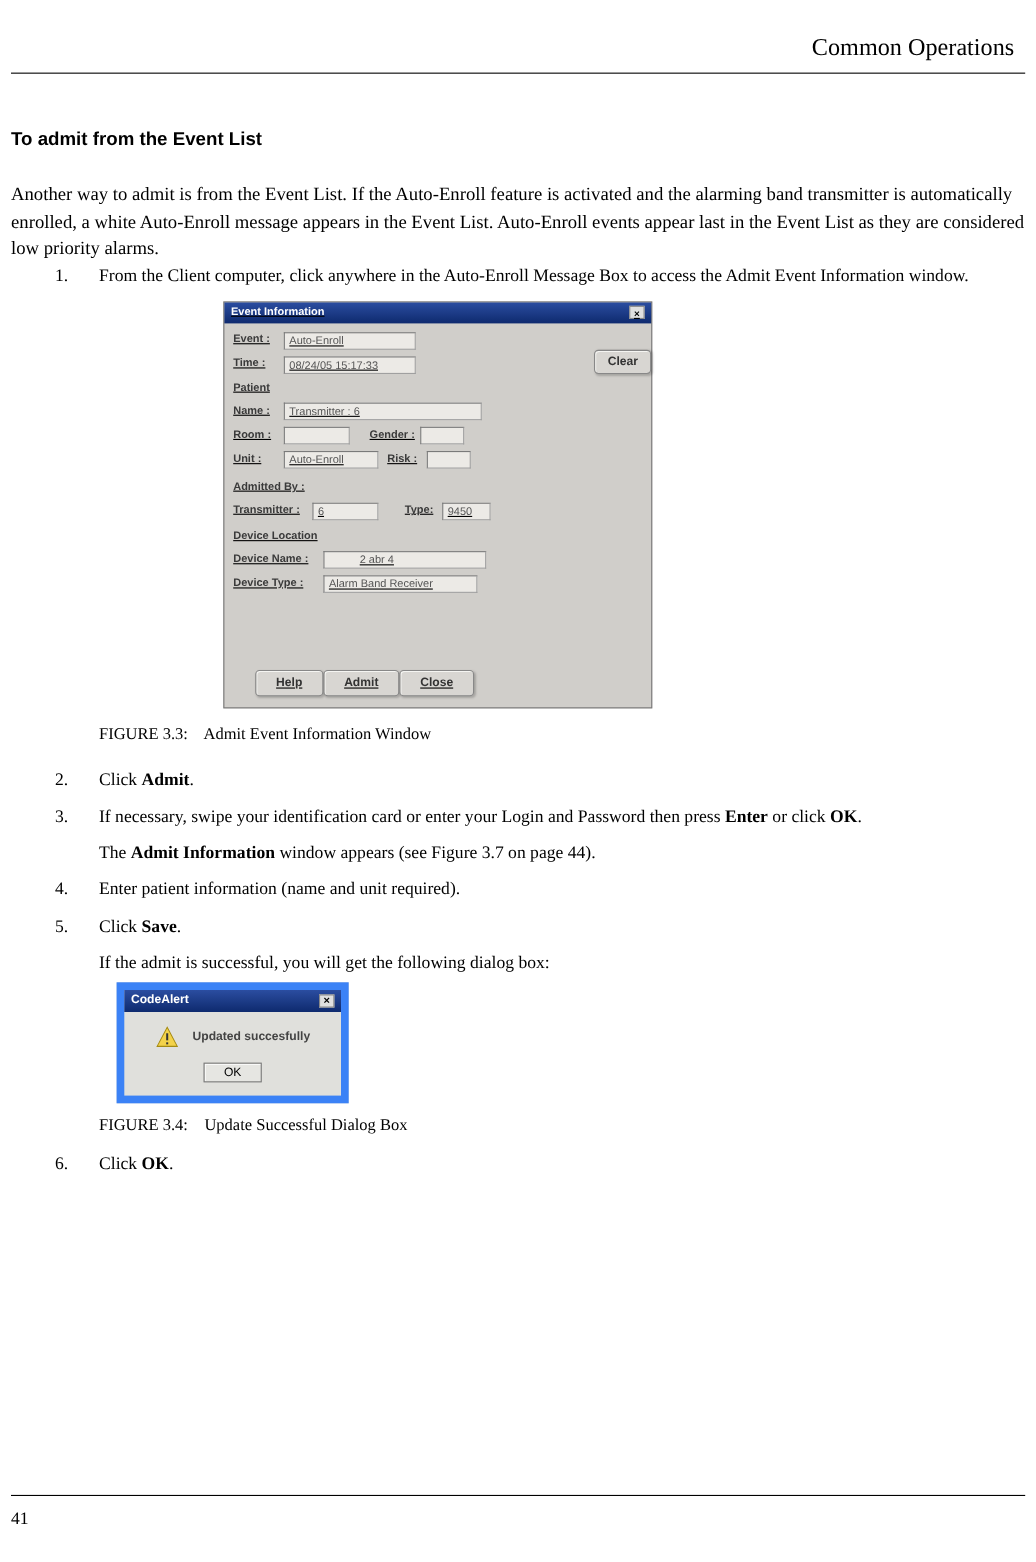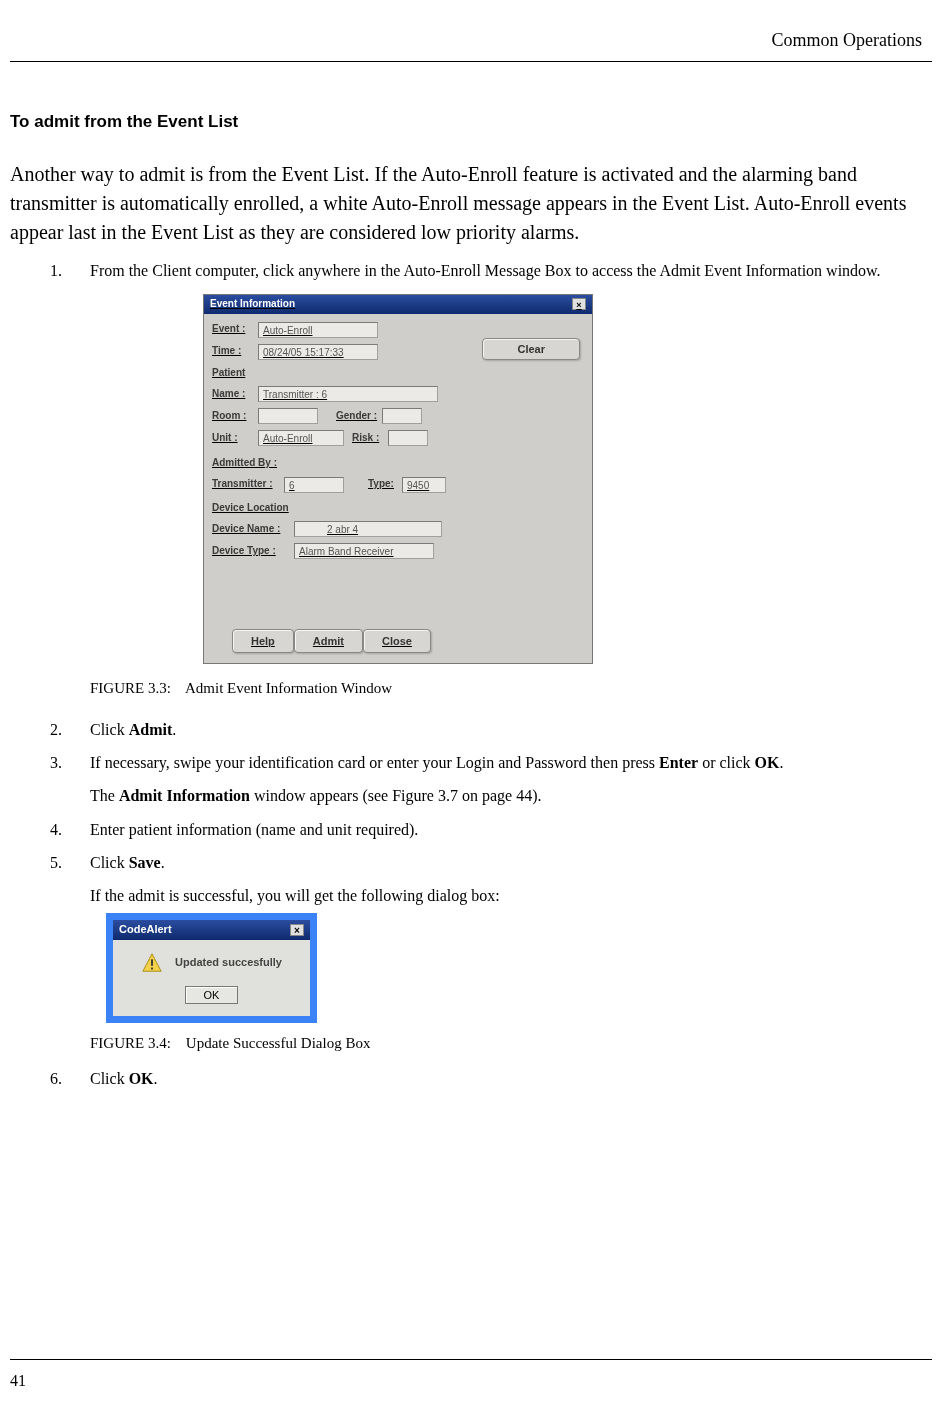--- a/index.html
+++ b/index.html
@@ -8,36 +8,36 @@
       width: 942px;
       height: 1420px;
       background: #fff;
       color: #000;
       position: relative;
       padding: 30px 10px 0 10px;
       font-size: 15px;
     }
     .header {
       text-align: right;
-      font-size: 18px;
+      font-size: 22px;
       padding-right: 10px;
       padding-bottom: 10px;
       border-bottom: 1.5px solid #000;
       margin-bottom: 50px;
     }
     .section-title {
       font-family: Arial, Helvetica, sans-serif;
       font-weight: bold;
       font-size: 17px;
       margin-bottom: 28px;
     }
     .paragraph {
-      font-size: 20px;
+      font-size: 17px;
       line-height: 1.45;
-      margin-bottom: 12px;
+      margin-bottom: 0;
     }
     ol {
       list-style: none;
       padding-left: 40px;
     }
     ol li {
       font-size: 16px;
       line-height: 1.45;
       margin-bottom: 10px;
       position: relative;
@@ -121,23 +121,23 @@
       border: 1px solid #888;
       border-radius: 4px;
       padding: 5px 18px;
       font-size: 11px;
       font-weight: bold;
       color:#333;
       box-shadow: inset 1px 1px 0 #f5f5f2, 1px 1px 2px rgba(0,0,0,0.2);
     }
     .clear-btn {
       position: absolute;
-      right: 12px;
+      right: 0;
       top: 24px;
-      padding: 4px 34px;
+      padding: 4px 11px;
     }
     .dlg1-btnrow {
       display: flex;
       justify-content: flex-start;
       margin-top: 70px;
       padding-left: 20px;
     }
 
     
     .dlg2 {

